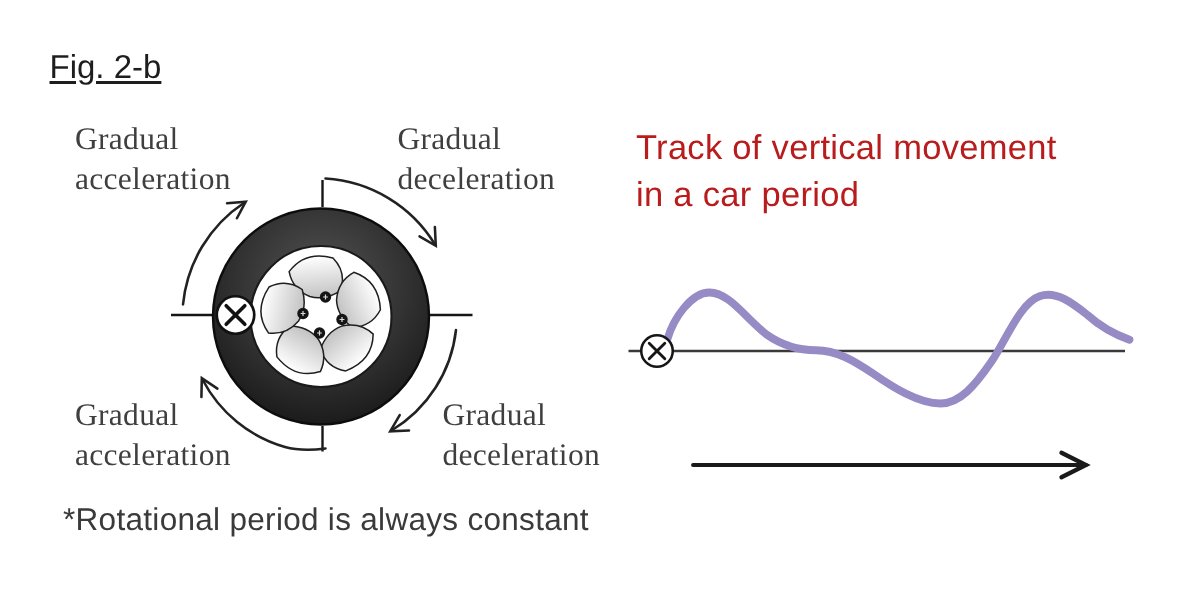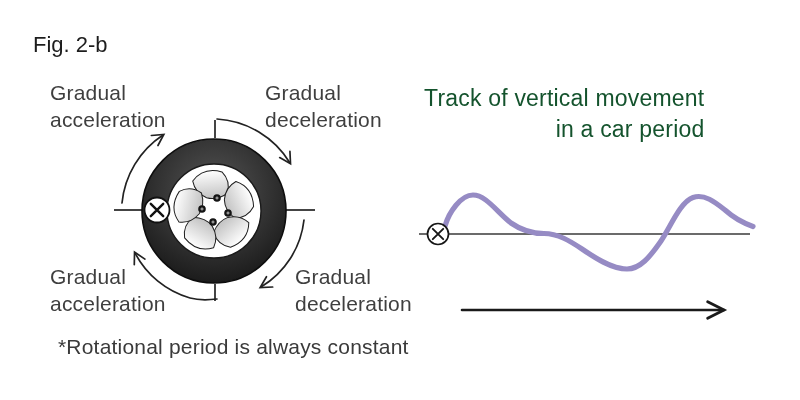--- a/index.html
+++ b/index.html
@@ -1,28 +1,28 @@
 <!DOCTYPE html>
 <html><head>
 <meta charset="utf-8">
 <style>
   html,body{margin:0;padding:0;background:#ffffff;}
   body{width:800px;height:400px;position:relative;overflow:hidden;
        font-family:"Liberation Sans",sans-serif;}
   .abs{position:absolute;}
-  .fig-label{left:33px;top:32px;font-size:22px;line-height:26px;color:#1d1d1d;}
-  .side-label{font-size:21px;line-height:27px;color:#3f3f3f;letter-spacing:0.2px;}
+  .fig-label{left:33px;top:32px;font-size:22px;line-height:26px;color:#1d1d1d;text-decoration:underline;}
+  .side-label{font-size:21px;line-height:27px;color:#3f3f3f;letter-spacing:0.2px;font-family:Liberation Serif, serif;}
   .side-label span{display:block;}
   .lbl-tl{left:50px;top:79px;}
   .lbl-tr{left:265px;top:79px;}
   .lbl-bl{left:50px;top:263px;}
   .lbl-br{left:295px;top:263px;}
-  .track-title{left:424px;top:83px;font-size:23px;line-height:31px;color:#14532d;letter-spacing:0.2px;text-align:right;}
+  .track-title{left:424px;top:83px;font-size:23px;line-height:31px;color:#b91c1c;letter-spacing:0.2px;}
   .track-title span{display:block;}
-  .footnote{left:58px;top:335px;font-size:21px;color:#3a3a3a;letter-spacing:0.2px;}
+  .footnote{left:42px;top:335px;font-size:21px;color:#3a3a3a;letter-spacing:0.2px;}
   svg{position:absolute;left:0;top:0;}
 </style>
 </head>
 <body>
 
 <svg width="800" height="400" viewBox="0 0 800 400">
   <defs>
     <radialGradient id="tireGrad" cx="50%" cy="36%" r="72%">
       <stop offset="0%" stop-color="#555555"></stop>
       <stop offset="55%" stop-color="#323232"></stop>

